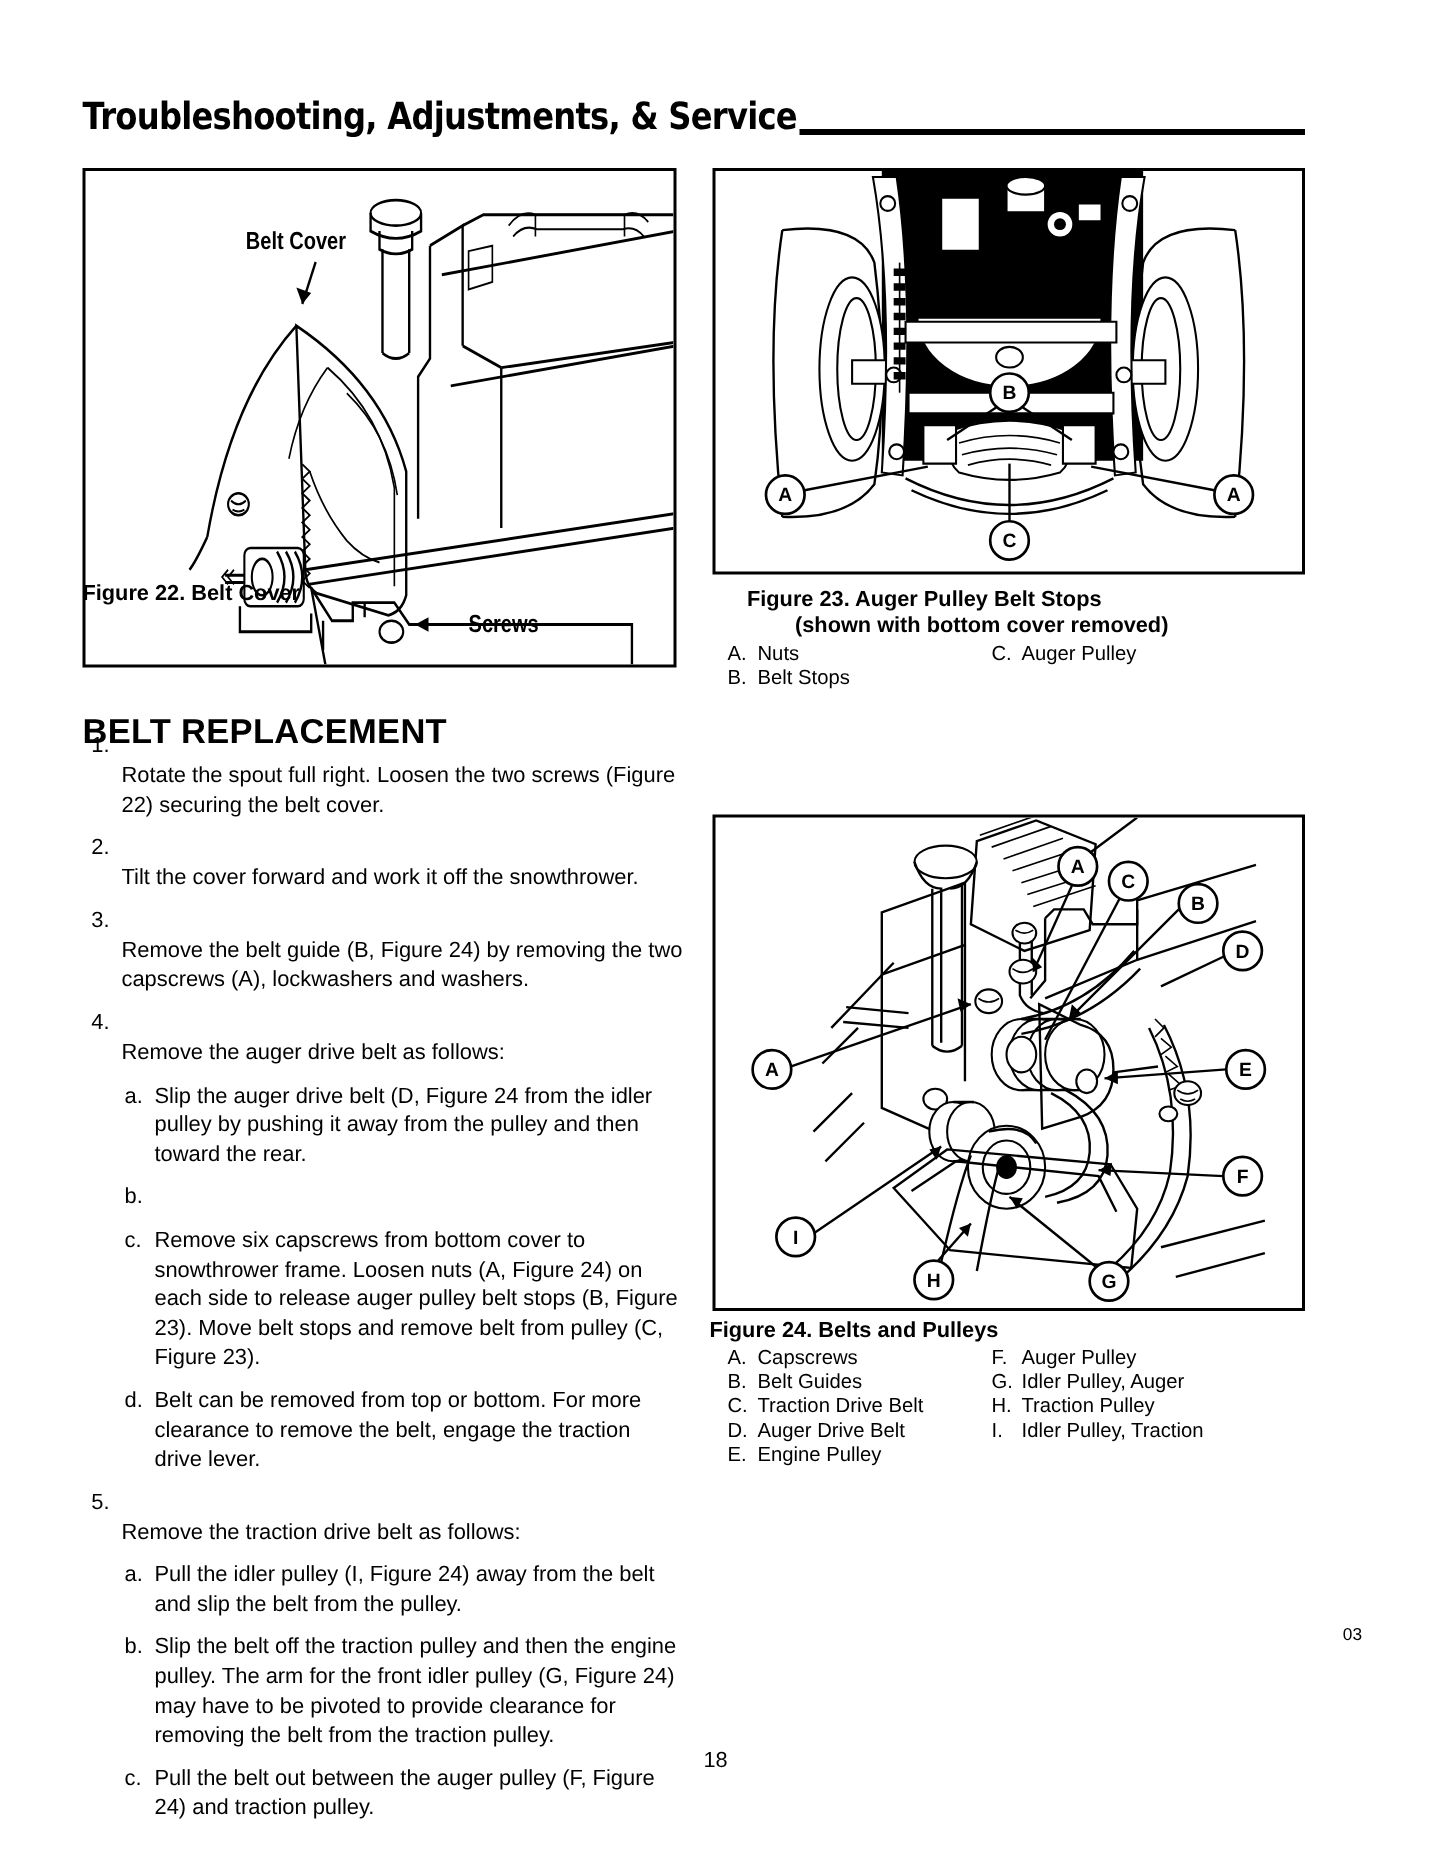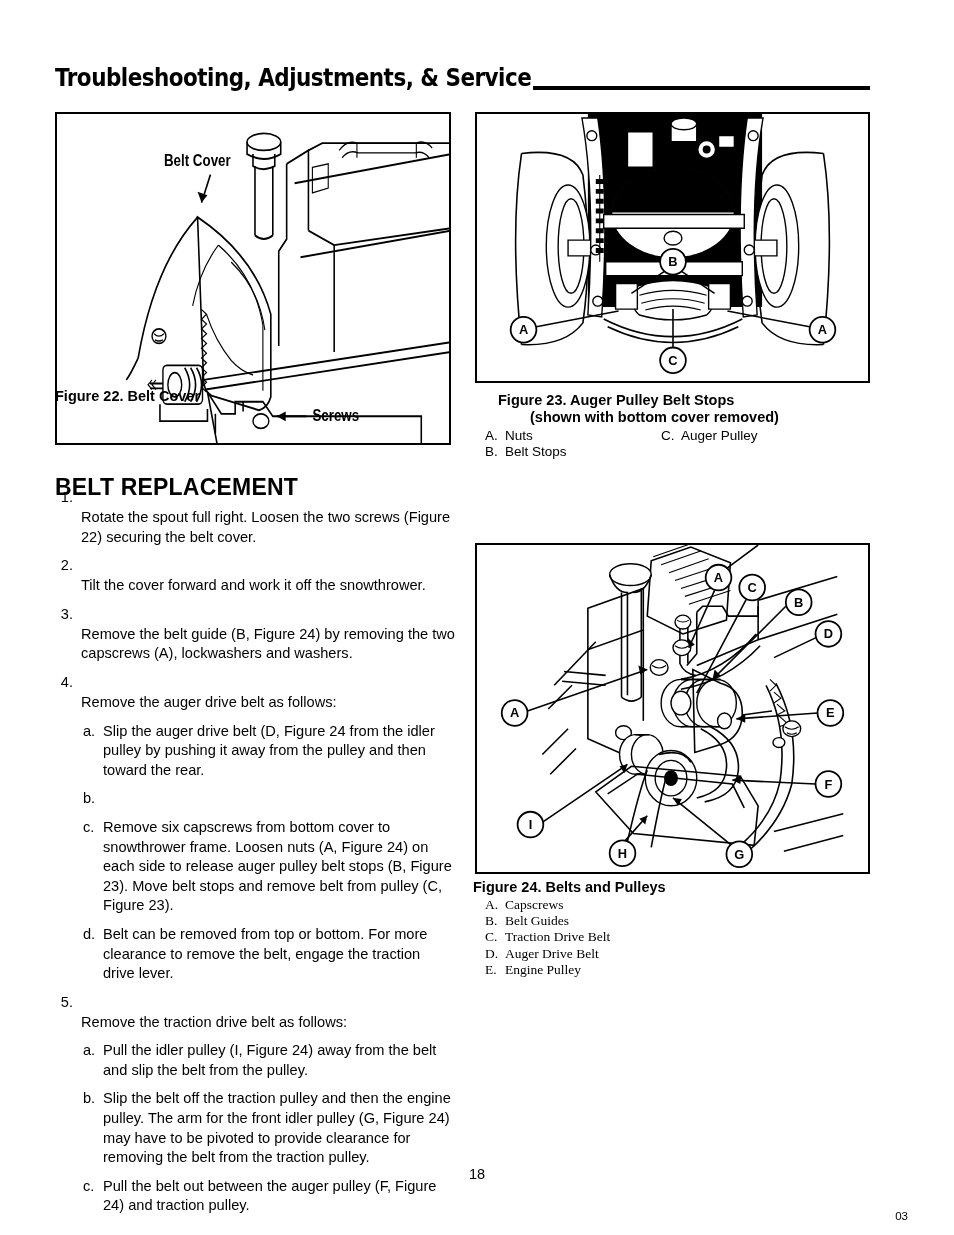--- a/index.html
+++ b/index.html
@@ -72,21 +72,21 @@
   #fig24-caption { left: 473px; top: 879px; }
   .caption .cap-line2 { display: block; padding-left: 32px; }
 
   .legend {
     position: absolute;
     font-family: "Liberation Sans", sans-serif;
     font-size: 13.5px;
     line-height: 16.2px;
   }
   #fig23-legend { left: 485px; top: 428px; width: 380px; }
-  #fig24-legend { left: 485px; top: 897px; width: 380px; font-family: Liberation Serif, serif; }
+  #fig24-legend { left: 485px; top: 897px; width: 380px; }
   .legend-col {
     display: inline-block;
     vertical-align: top;
   }
   #fig23-legend .legend-col:first-child { width: 176px; }
   #fig24-legend .legend-col:first-child { width: 176px; }
   .legend-row { white-space: nowrap; }
   .legend-key {
     display: inline-block;
     width: 20px;
@@ -139,21 +139,21 @@
     position: absolute;
     left: 0;
     top: 1166px;
     width: 954px;
     text-align: center;
     font-size: 14.5px;
   }
   #revision-code {
     position: absolute;
     right: 46px;
-    top: 1210px;
+    top: 1084px;
     font-size: 11.5px;
   }
 
   
   .art-line { fill: none; stroke: #000; stroke-width: 1.6; }
   .art-thin { fill: none; stroke: #000; stroke-width: 1.1; }
   .art-fill-black { fill: #000; stroke: none; }
   .art-fill-white { fill: #fff; stroke: #000; stroke-width: 1.4; }
   .callout-circle { fill: #fff; stroke: #000; stroke-width: 1.8; }
   .callout-text {
@@ -449,20 +449,25 @@
   </svg>
 </div>
 <div class="caption" id="fig24-caption">Figure 24. Belts and Pulleys</div>
 <div class="legend" id="fig24-legend">
   <div class="legend-col">
     <div class="legend-row"><span class="legend-key">A.</span><span>Capscrews</span></div>
     <div class="legend-row"><span class="legend-key">B.</span><span>Belt Guides</span></div>
     <div class="legend-row"><span class="legend-key">C.</span><span>Traction Drive Belt</span></div>
     <div class="legend-row"><span class="legend-key">D.</span><span>Auger Drive Belt</span></div>
     <div class="legend-row"><span class="legend-key">E.</span><span>Engine Pulley</span></div>
+  </div><div class="legend-col">
+    <div class="legend-row"><span class="legend-key">F.</span><span>Auger Pulley</span></div>
+    <div class="legend-row"><span class="legend-key">G.</span><span>Idler Pulley, Auger</span></div>
+    <div class="legend-row"><span class="legend-key">H.</span><span>Traction Pulley</span></div>
+    <div class="legend-row"><span class="legend-key">I.</span><span>Idler Pulley, Traction</span></div>
   </div>
 </div>
 
 <h2 id="belt-replacement-heading">BELT REPLACEMENT</h2>
 
 <div id="steps">
 
   <div class="step">
     <div class="step-num">1.</div>
     <div class="step-text">Rotate the spout full right. Loosen the two screws (Figure 22) securing the belt cover.</div>

